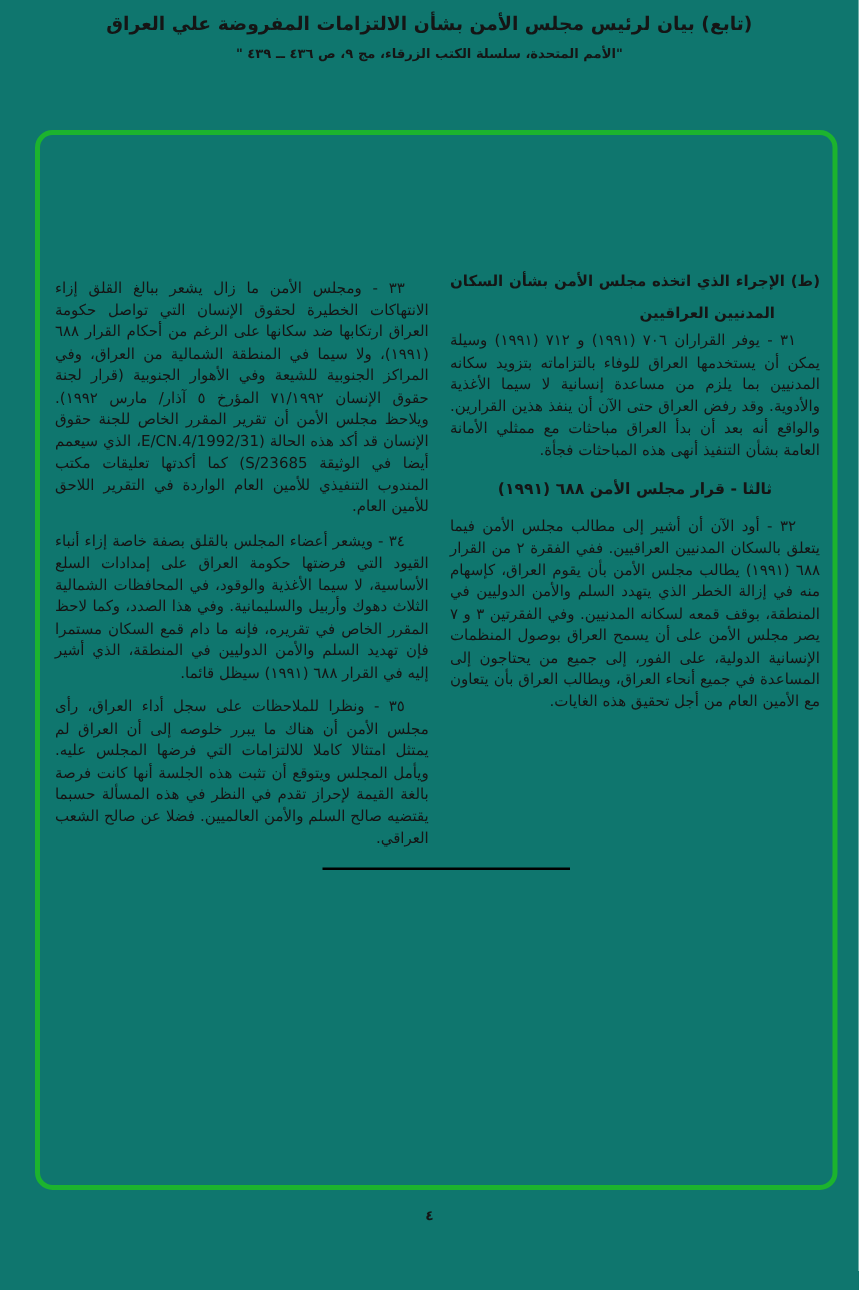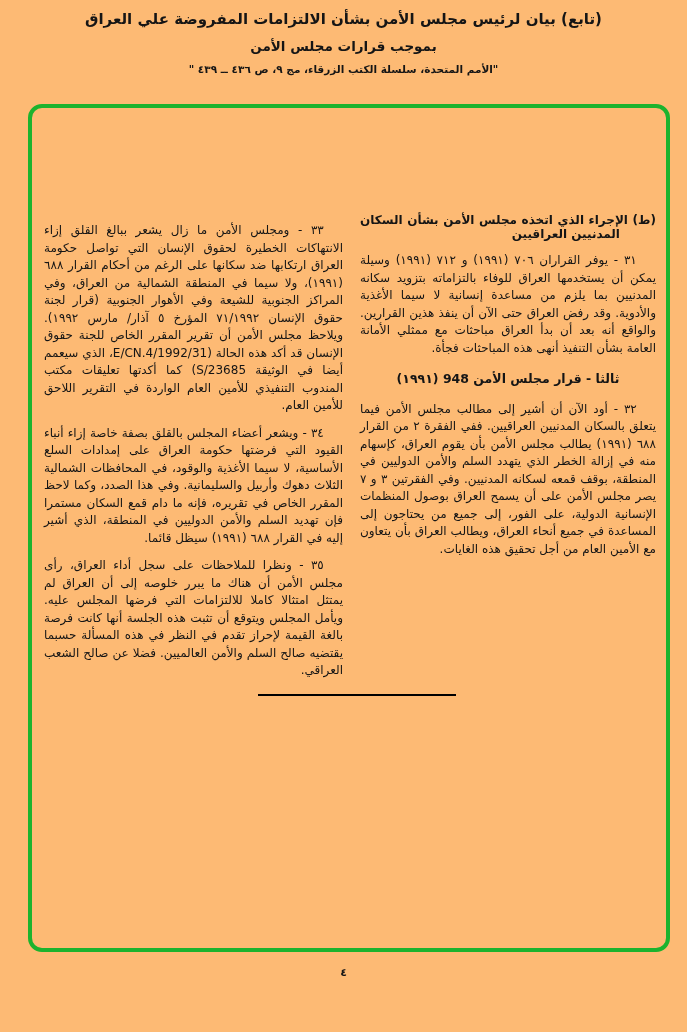--- a/index.html
+++ b/index.html
@@ -1,19 +1,19 @@
 <!DOCTYPE html>
 <html lang="ar"><head>
 <meta charset="utf-8">
 <style>
   html, body { margin:0; padding:0; background:#ffffff; }
   .page {
     position:relative;
     width:687px; height:1032px;
-    background:#fdba74;
+    background:#0f766e;
     color:#151515;
     font-family:"DejaVu Sans", sans-serif;
     overflow:hidden;
   }
   
   .header {
     position:absolute; top:10px; left:0; right:0;
     text-align:center; direction:rtl;
   }
   .header .line1 { font-size:15px; font-weight:bold; letter-spacing:0; }
@@ -40,22 +40,22 @@
   }
   .col-right { left:360px; top:206px; width:296px; }
   .col-left  { left:44px;  top:210px; width:299px;margin-top:12px; }
 
   .col p { margin:0 0 10px 0; text-indent:1.6em; }
   .col p.cont { text-indent:0; }
 
   .sub-heading {
     font-weight:bold;
     font-size:12px;
-    line-height:14px;
-    margin:7px 0 11px 0;
+    line-height:25px;
+    margin:7px 0 1px 0;
     padding-right:3em;
     text-indent:-3em;
   }
   .center-heading {
     font-weight:bold;
     font-size:12.5px;
     text-align:center;
     text-indent:0;
     margin:13px 0 13px 0;
   }
@@ -75,30 +75,29 @@
     font-weight:bold;
   }
 </style>
 </head>
 <body>
 
 <div class="page">
 
   <header class="header">
     <div class="line1">(تابع) بيان لرئيس مجلس الأمن بشأن الالتزامات المفروضة علي العراق</div>
-    <div class="line2">بموجب قرارات مجلس الأمن</div>
     <div class="line3">"الأمم المتحدة، سلسلة الكتب الزرقاء، مج ٩، ص ٤٣٦ ــ ٤٣٩ "</div>
   </header>
 
   <div class="green-box"></div>
 
   <section class="col col-right">
     <div class="sub-heading">(ط) الإجراء الذي اتخذه مجلس الأمن بشأن السكان المدنيين العراقيين</div>
     <p>٣١ - يوفر القراران ٧٠٦ (١٩٩١) و ٧١٢ (١٩٩١) وسيلة يمكن أن يستخدمها العراق للوفاء بالتزاماته بتزويد سكانه المدنيين بما يلزم من مساعدة إنسانية لا سيما الأغذية والأدوية. وقد رفض العراق حتى الآن أن ينفذ هذين القرارين. والواقع أنه بعد أن بدأ العراق مباحثات مع ممثلي الأمانة العامة بشأن التنفيذ أنهى هذه المباحثات فجأة.</p>
-    <div class="center-heading">ثالثا - قرار مجلس الأمن 948 (١٩٩١)</div>
+    <div class="center-heading">ثالثا - قرار مجلس الأمن ٦٨٨ (١٩٩١)</div>
     <p>٣٢ - أود الآن أن أشير إلى مطالب مجلس الأمن فيما يتعلق بالسكان المدنيين العراقيين. ففي الفقرة ٢ من القرار ٦٨٨ (١٩٩١) يطالب مجلس الأمن بأن يقوم العراق، كإسهام منه في إزالة الخطر الذي يتهدد السلم والأمن الدوليين في المنطقة، بوقف قمعه لسكانه المدنيين. وفي الفقرتين ٣ و ٧ يصر مجلس الأمن على أن يسمح العراق بوصول المنظمات الإنسانية الدولية، على الفور، إلى جميع من يحتاجون إلى المساعدة في جميع أنحاء العراق، ويطالب العراق بأن يتعاون مع الأمين العام من أجل تحقيق هذه الغايات.</p>
   </section>
 
   <section class="col col-left">
     <p>٣٣ - ومجلس الأمن ما زال يشعر ببالغ القلق إزاء الانتهاكات الخطيرة لحقوق الإنسان التي تواصل حكومة العراق ارتكابها ضد سكانها على الرغم من أحكام القرار ٦٨٨ (١٩٩١)، ولا سيما في المنطقة الشمالية من العراق، وفي المراكز الجنوبية للشيعة وفي الأهوار الجنوبية (قرار لجنة حقوق الإنسان ٧١/١٩٩٢ المؤرخ ٥ آذار/ مارس ١٩٩٢). ويلاحظ مجلس الأمن أن تقرير المقرر الخاص للجنة حقوق الإنسان قد أكد هذه الحالة (E/CN.4/1992/31، الذي سيعمم أيضا في الوثيقة S/23685) كما أكدتها تعليقات مكتب المندوب التنفيذي للأمين العام الواردة في التقرير اللاحق للأمين العام.</p>
     <p>٣٤ - ويشعر أعضاء المجلس بالقلق بصفة خاصة إزاء أنباء القيود التي فرضتها حكومة العراق على إمدادات السلع الأساسية، لا سيما الأغذية والوقود، في المحافظات الشمالية الثلاث دهوك وأربيل والسليمانية. وفي هذا الصدد، وكما لاحظ المقرر الخاص في تقريره، فإنه ما دام قمع السكان مستمرا فإن تهديد السلم والأمن الدوليين في المنطقة، الذي أشير إليه في القرار ٦٨٨ (١٩٩١) سيظل قائما.</p>
     <p>٣٥ - ونظرا للملاحظات على سجل أداء العراق، رأى مجلس الأمن أن هناك ما يبرر خلوصه إلى أن العراق لم يمتثل امتثالا كاملا للالتزامات التي فرضها المجلس عليه. ويأمل المجلس ويتوقع أن تثبت هذه الجلسة أنها كانت فرصة بالغة القيمة لإحراز تقدم في النظر في هذه المسألة حسبما يقتضيه صالح السلم والأمن العالميين. فضلا عن صالح الشعب العراقي.</p>
   </section>
 
   <div class="end-rule"></div>

